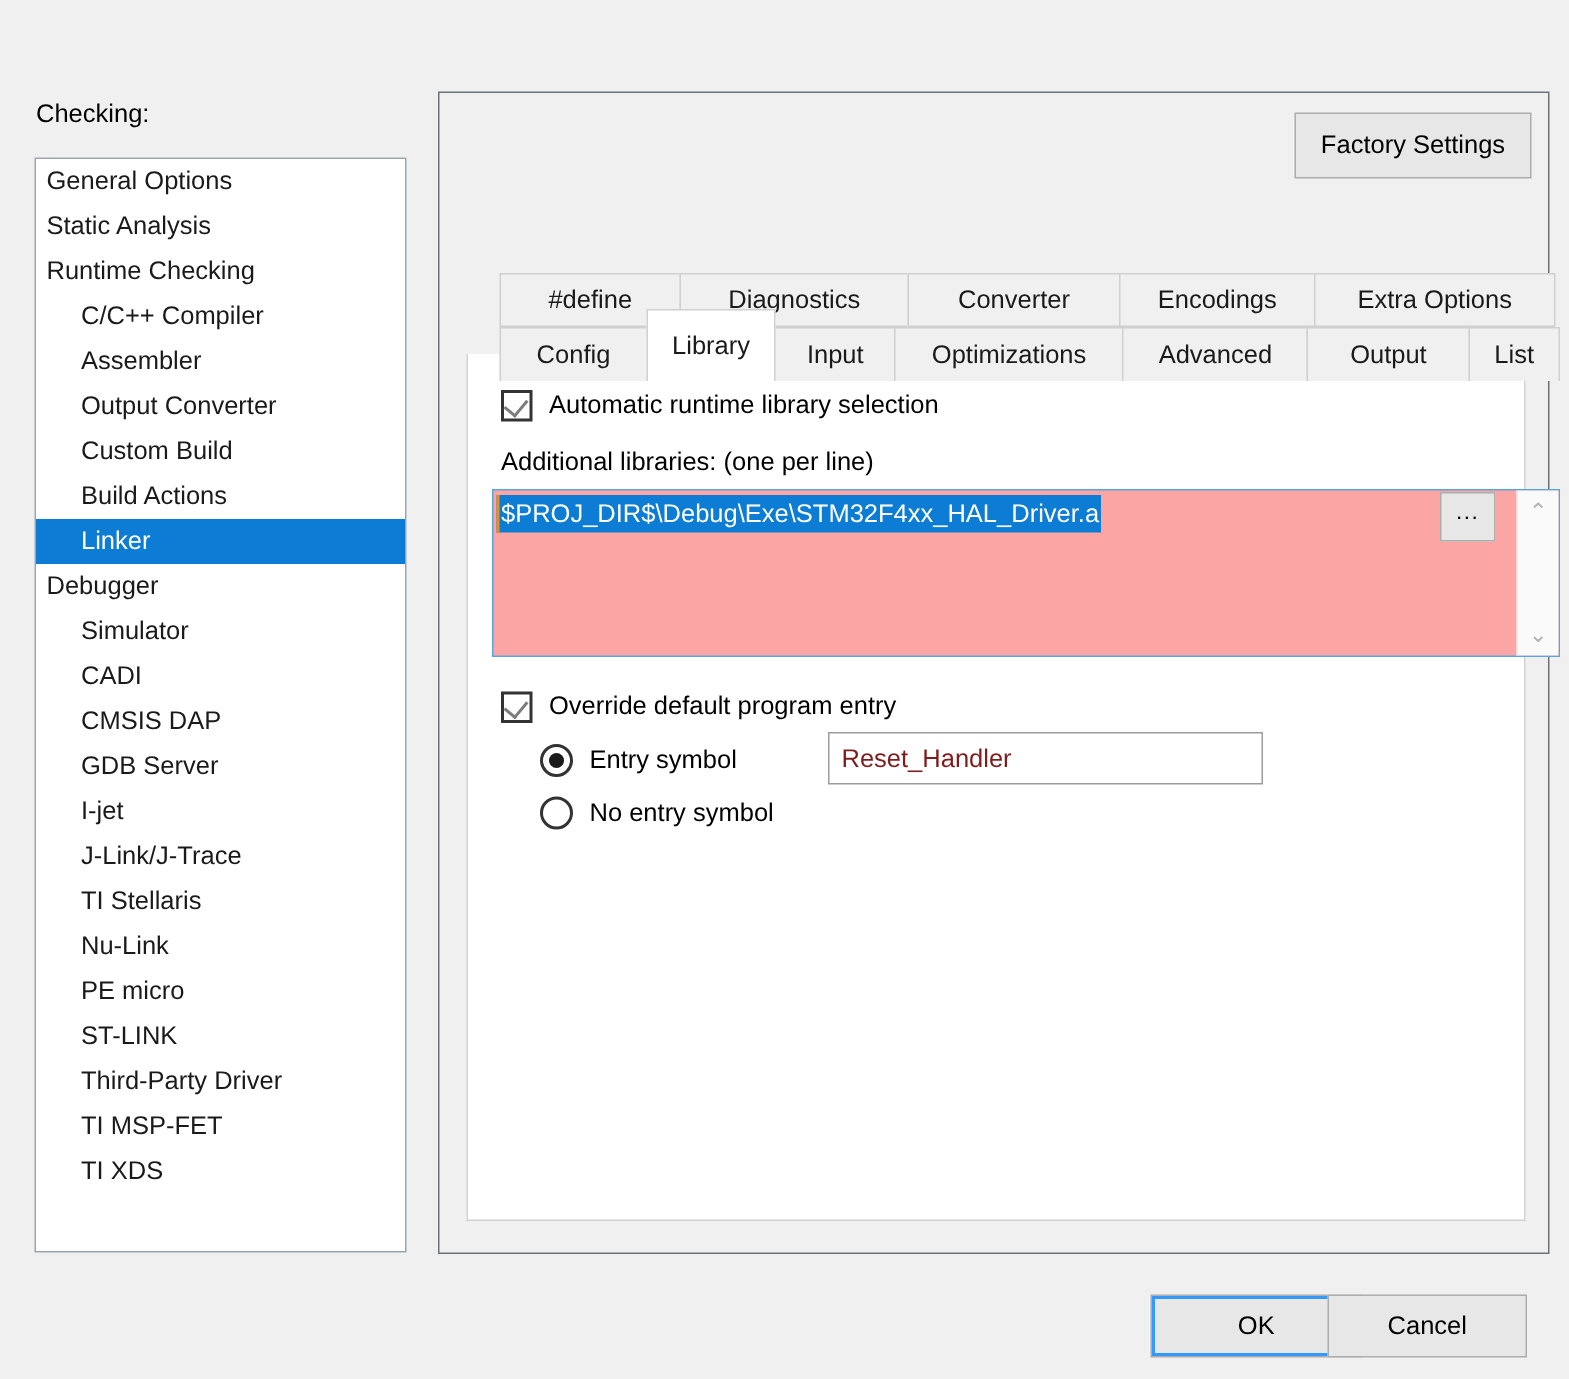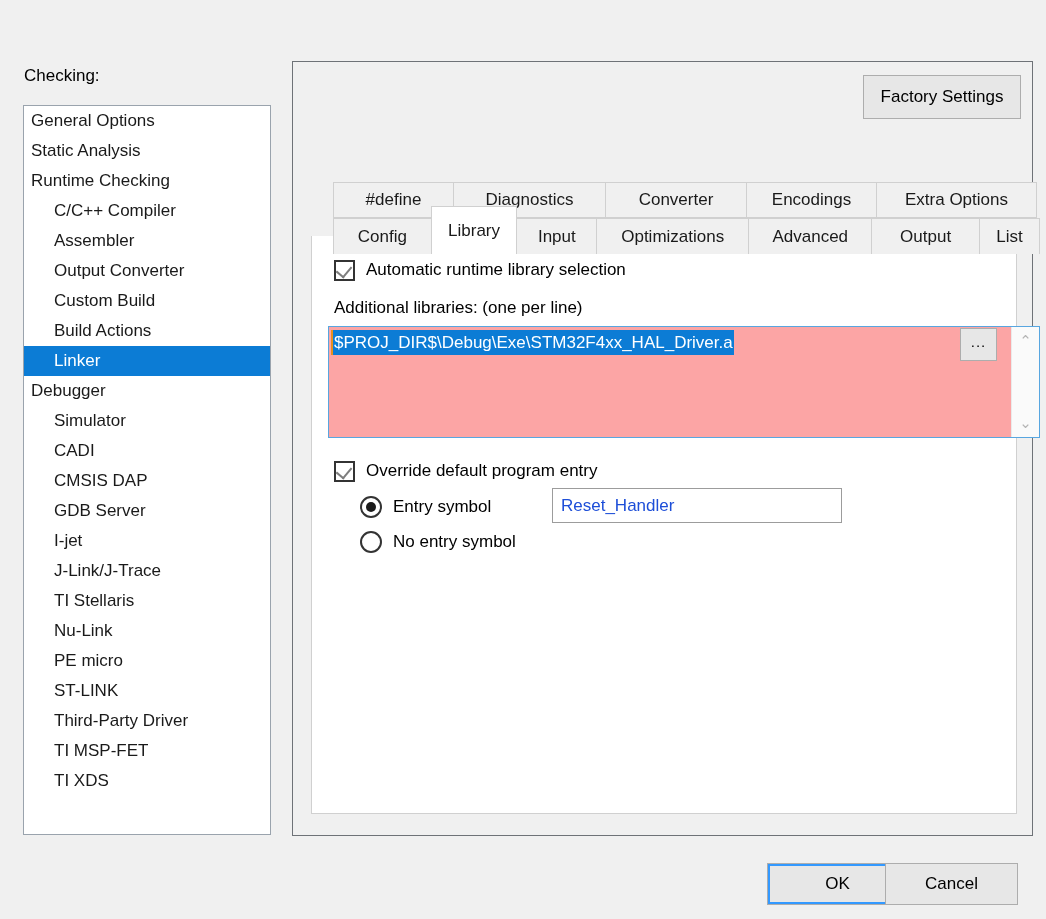--- a/index.html
+++ b/index.html
@@ -288,21 +288,21 @@
     position: absolute;
     left: 240px;
     top: 252px;
     width: 290px;
     height: 35px;
     background: #ffffff;
     border: 1px solid #9c9c9c;
     box-sizing: border-box;
     font-family: "Liberation Sans", sans-serif;
     font-size: 17px;
-    color: #1d4ed8;
+    color: #7f1d1d;
     padding: 0 8px;
   }
 
   
   #ok-button {
     position: absolute;
     left: 730px;
     top: 863px;
     width: 141px;
     height: 42px;

